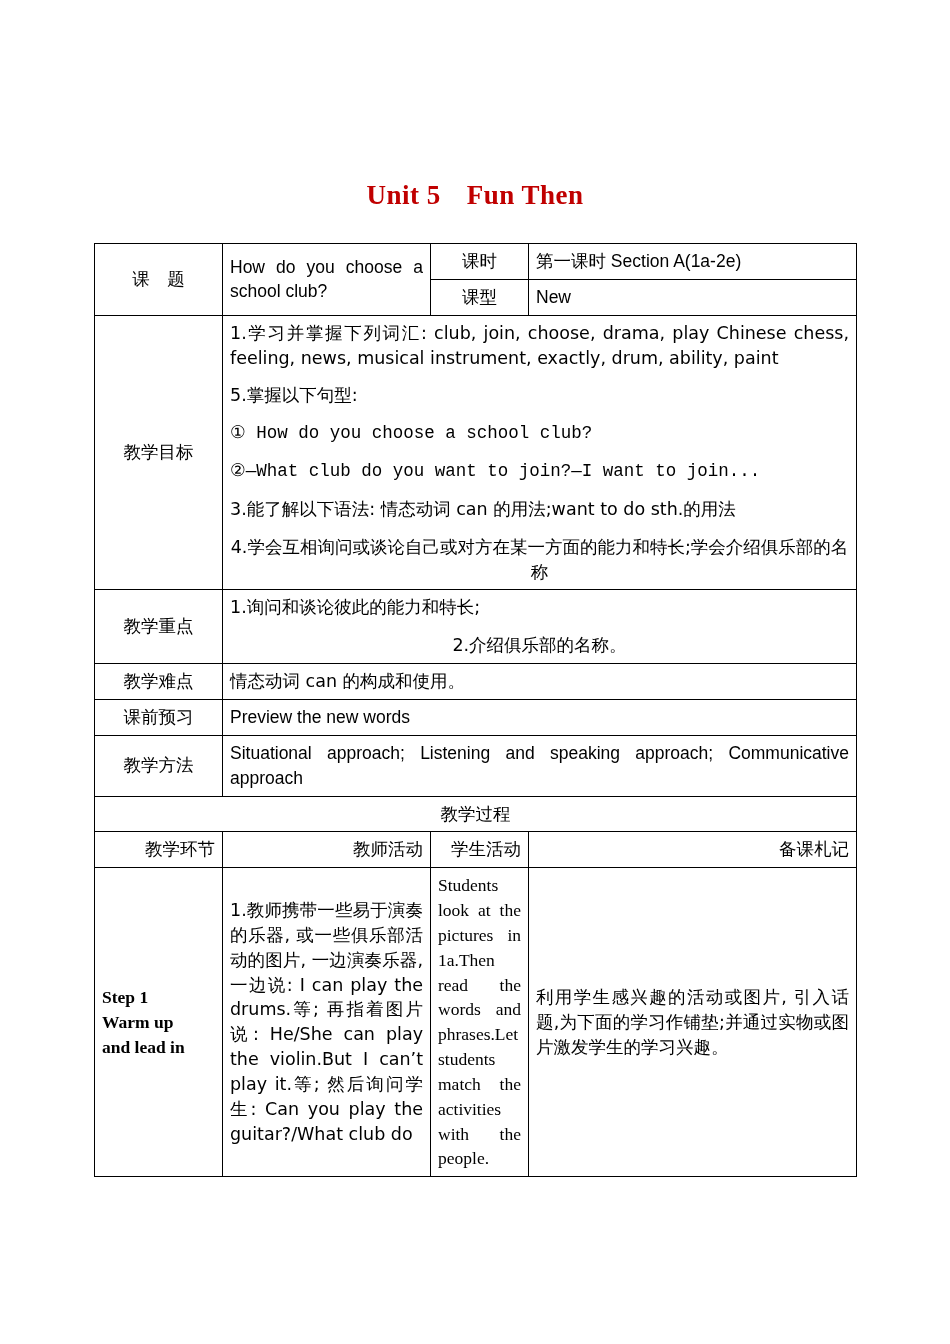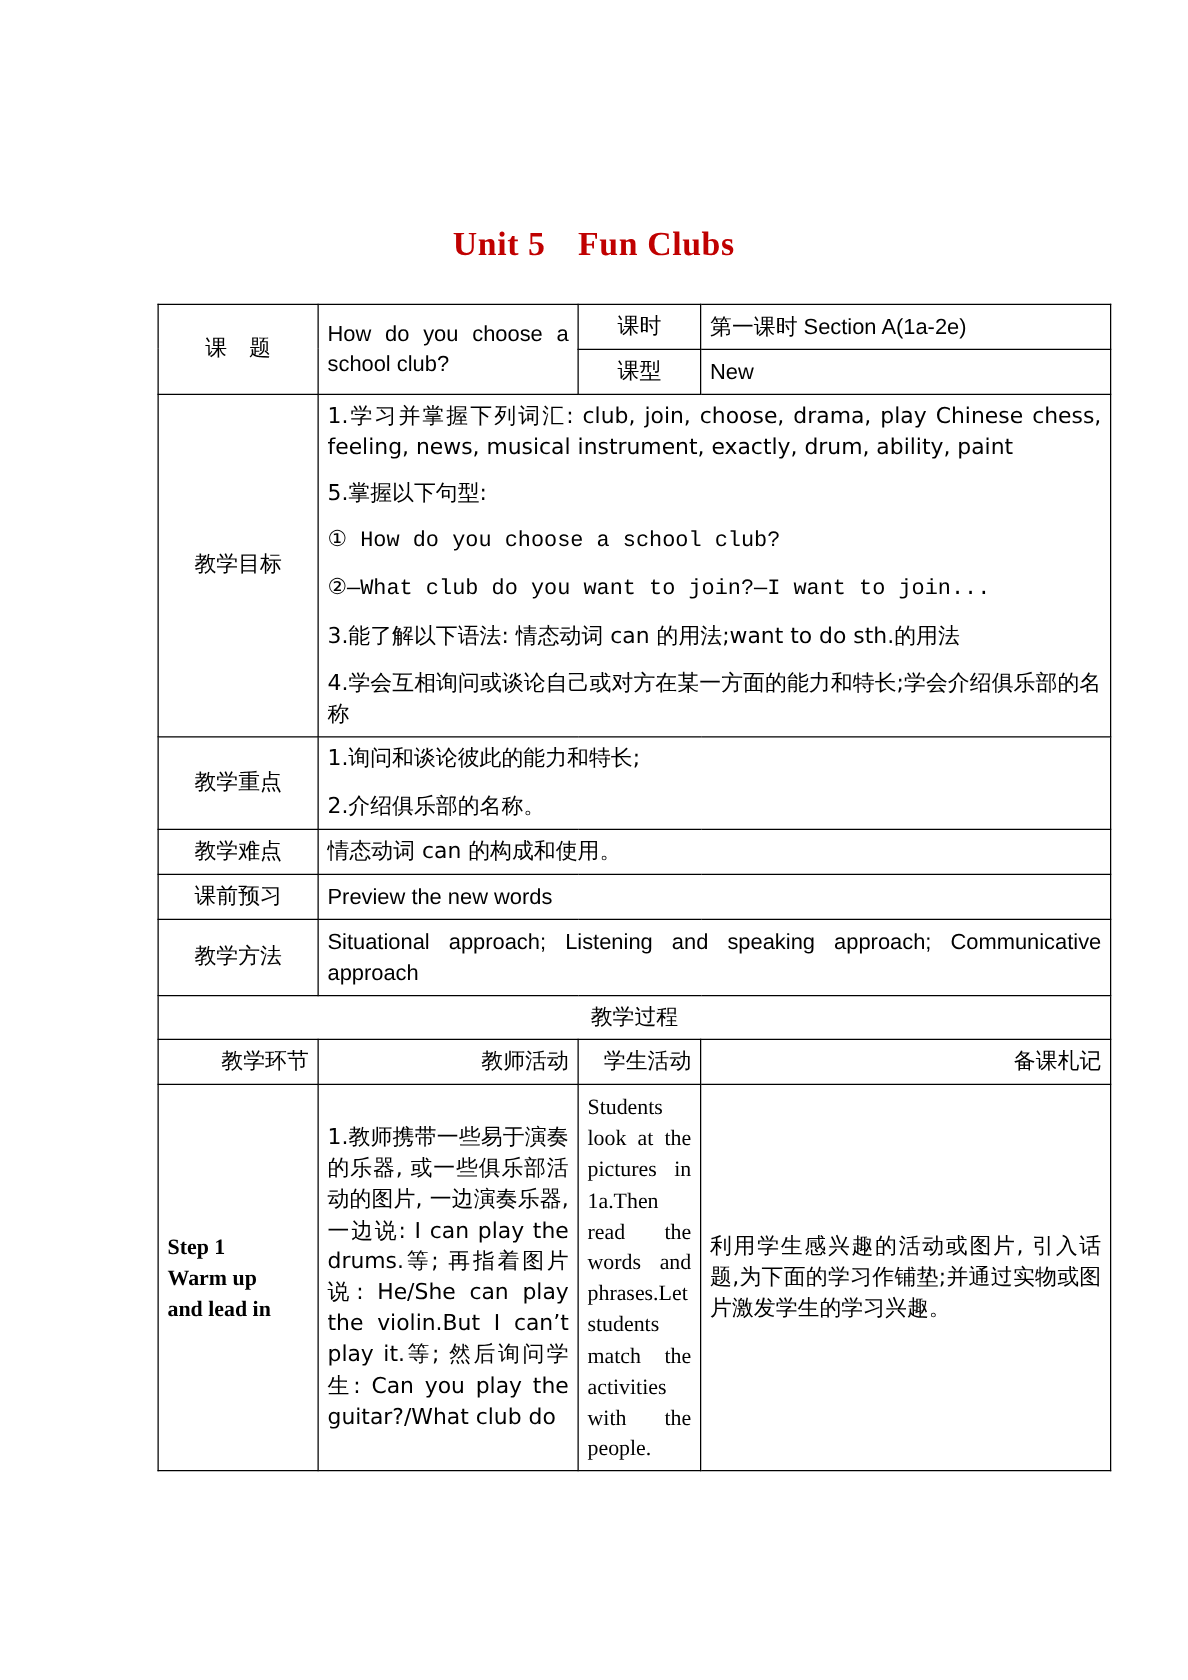--- a/index.html
+++ b/index.html
@@ -36,39 +36,38 @@
   }
   .title .sp { display: inline-block; width: 26px; }
 
   table.main {
     position: absolute;
     left: 94px;
     top: 243px;
     width: 762px;
     border-collapse: collapse;
     table-layout: fixed;
-    margin-left: 32px;
   }
   table.main td {
     border: 1px solid #000;
     vertical-align: middle;
     padding: 5px 7px;
     font-size: 17.5px;
     line-height: 1.42;
   }
   .just { text-align: justify; text-align-justify: inter-word; }
   .label-cell {
     text-align: center;
     font-family: "DejaVu Sans", sans-serif;
     font-size: 18px;
   }
   .goal-list p {
     margin: 0 0 13px 0;
   }
-  .goal-list p:last-child { margin-bottom: 0; }
+  .goal-list p:last-child { margin-bottom: 0; text-align: center; }
   .mixed { font-family: "DejaVu Sans", sans-serif; }
   .mixed .en { font-family: Liberation Mono, monospace; }
   .en { font-family: Liberation Sans, sans-serif; }
 
   .process-row td {
     text-align: center;
     font-family: "DejaVu Sans", sans-serif;
     font-size: 18px;
   }
   .subhead td {
@@ -108,21 +107,21 @@
     text-align: justify;
     text-align-justify: inter-word;
   }
 </style>
 </head>
 <body>
 
 <div class="page">
 
   <div class="title">
-    <span>Unit 5</span><span class="sp"></span><span>Fun Clubs</span>
+    <span>Unit 5</span><span class="sp"></span><span>Fun Then</span>
   </div>
 
   <table class="main">
     <colgroup>
       <col style="width:128px">
       <col style="width:208px">
       <col style="width:98px">
       <col style="width:328px">
     </colgroup>
     <tbody>

